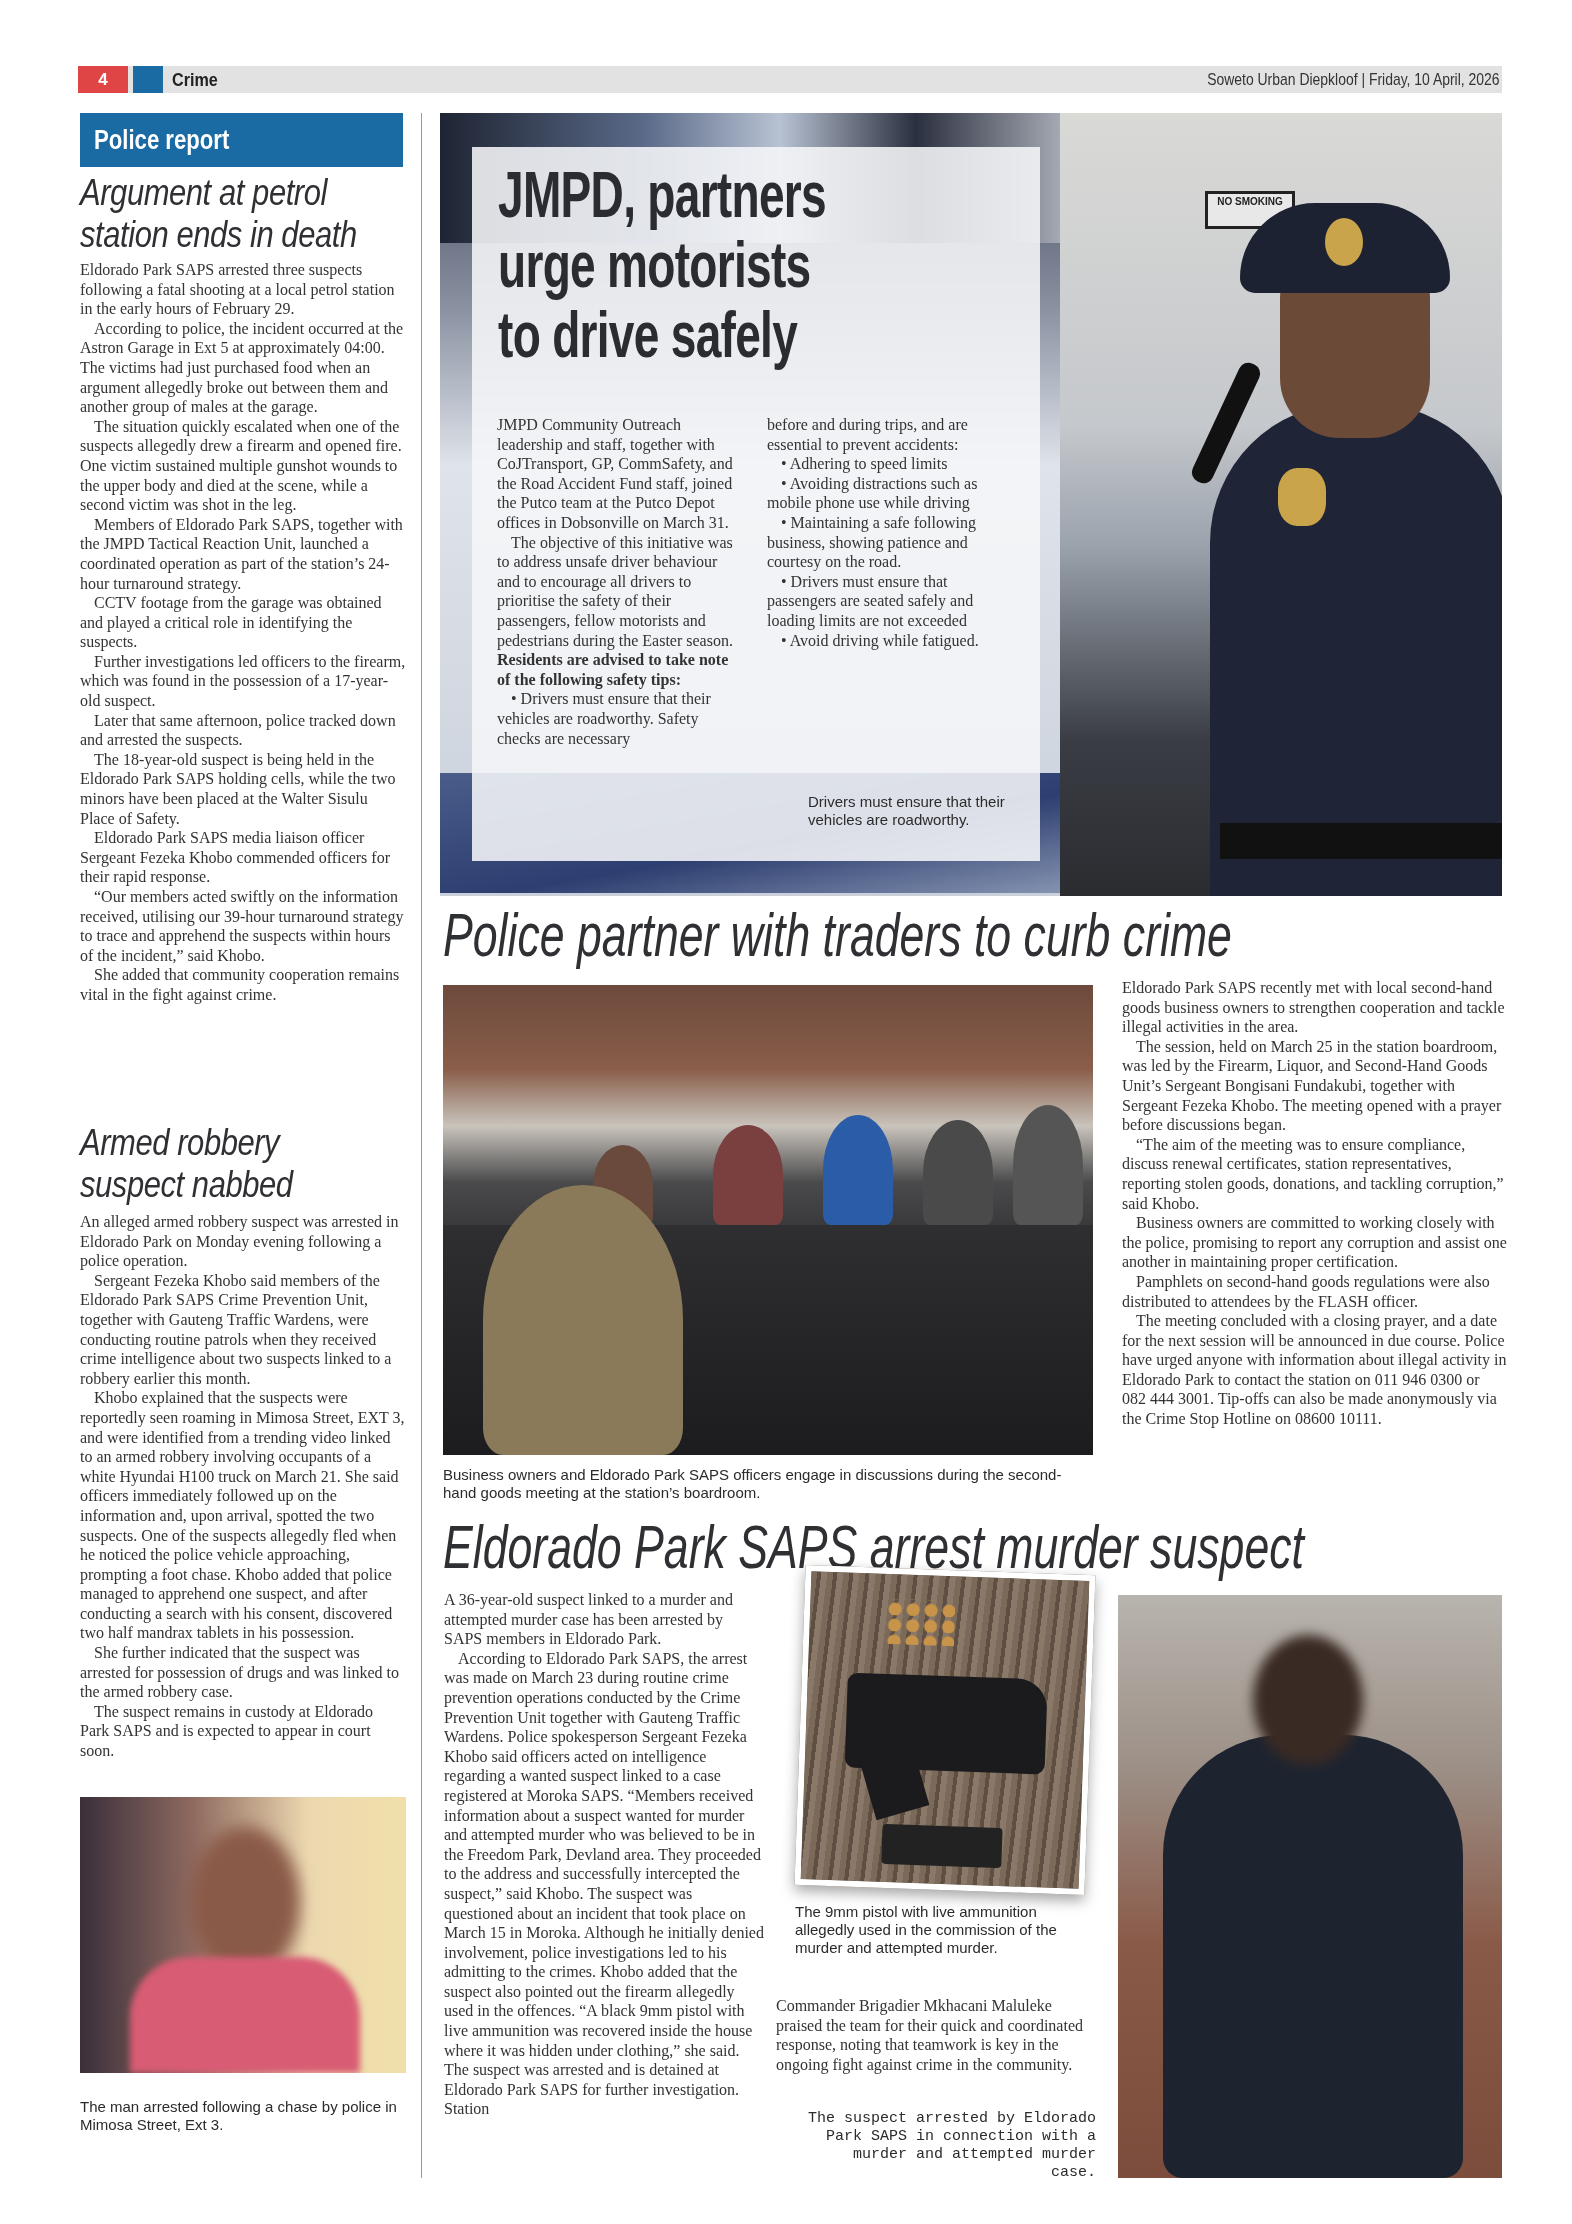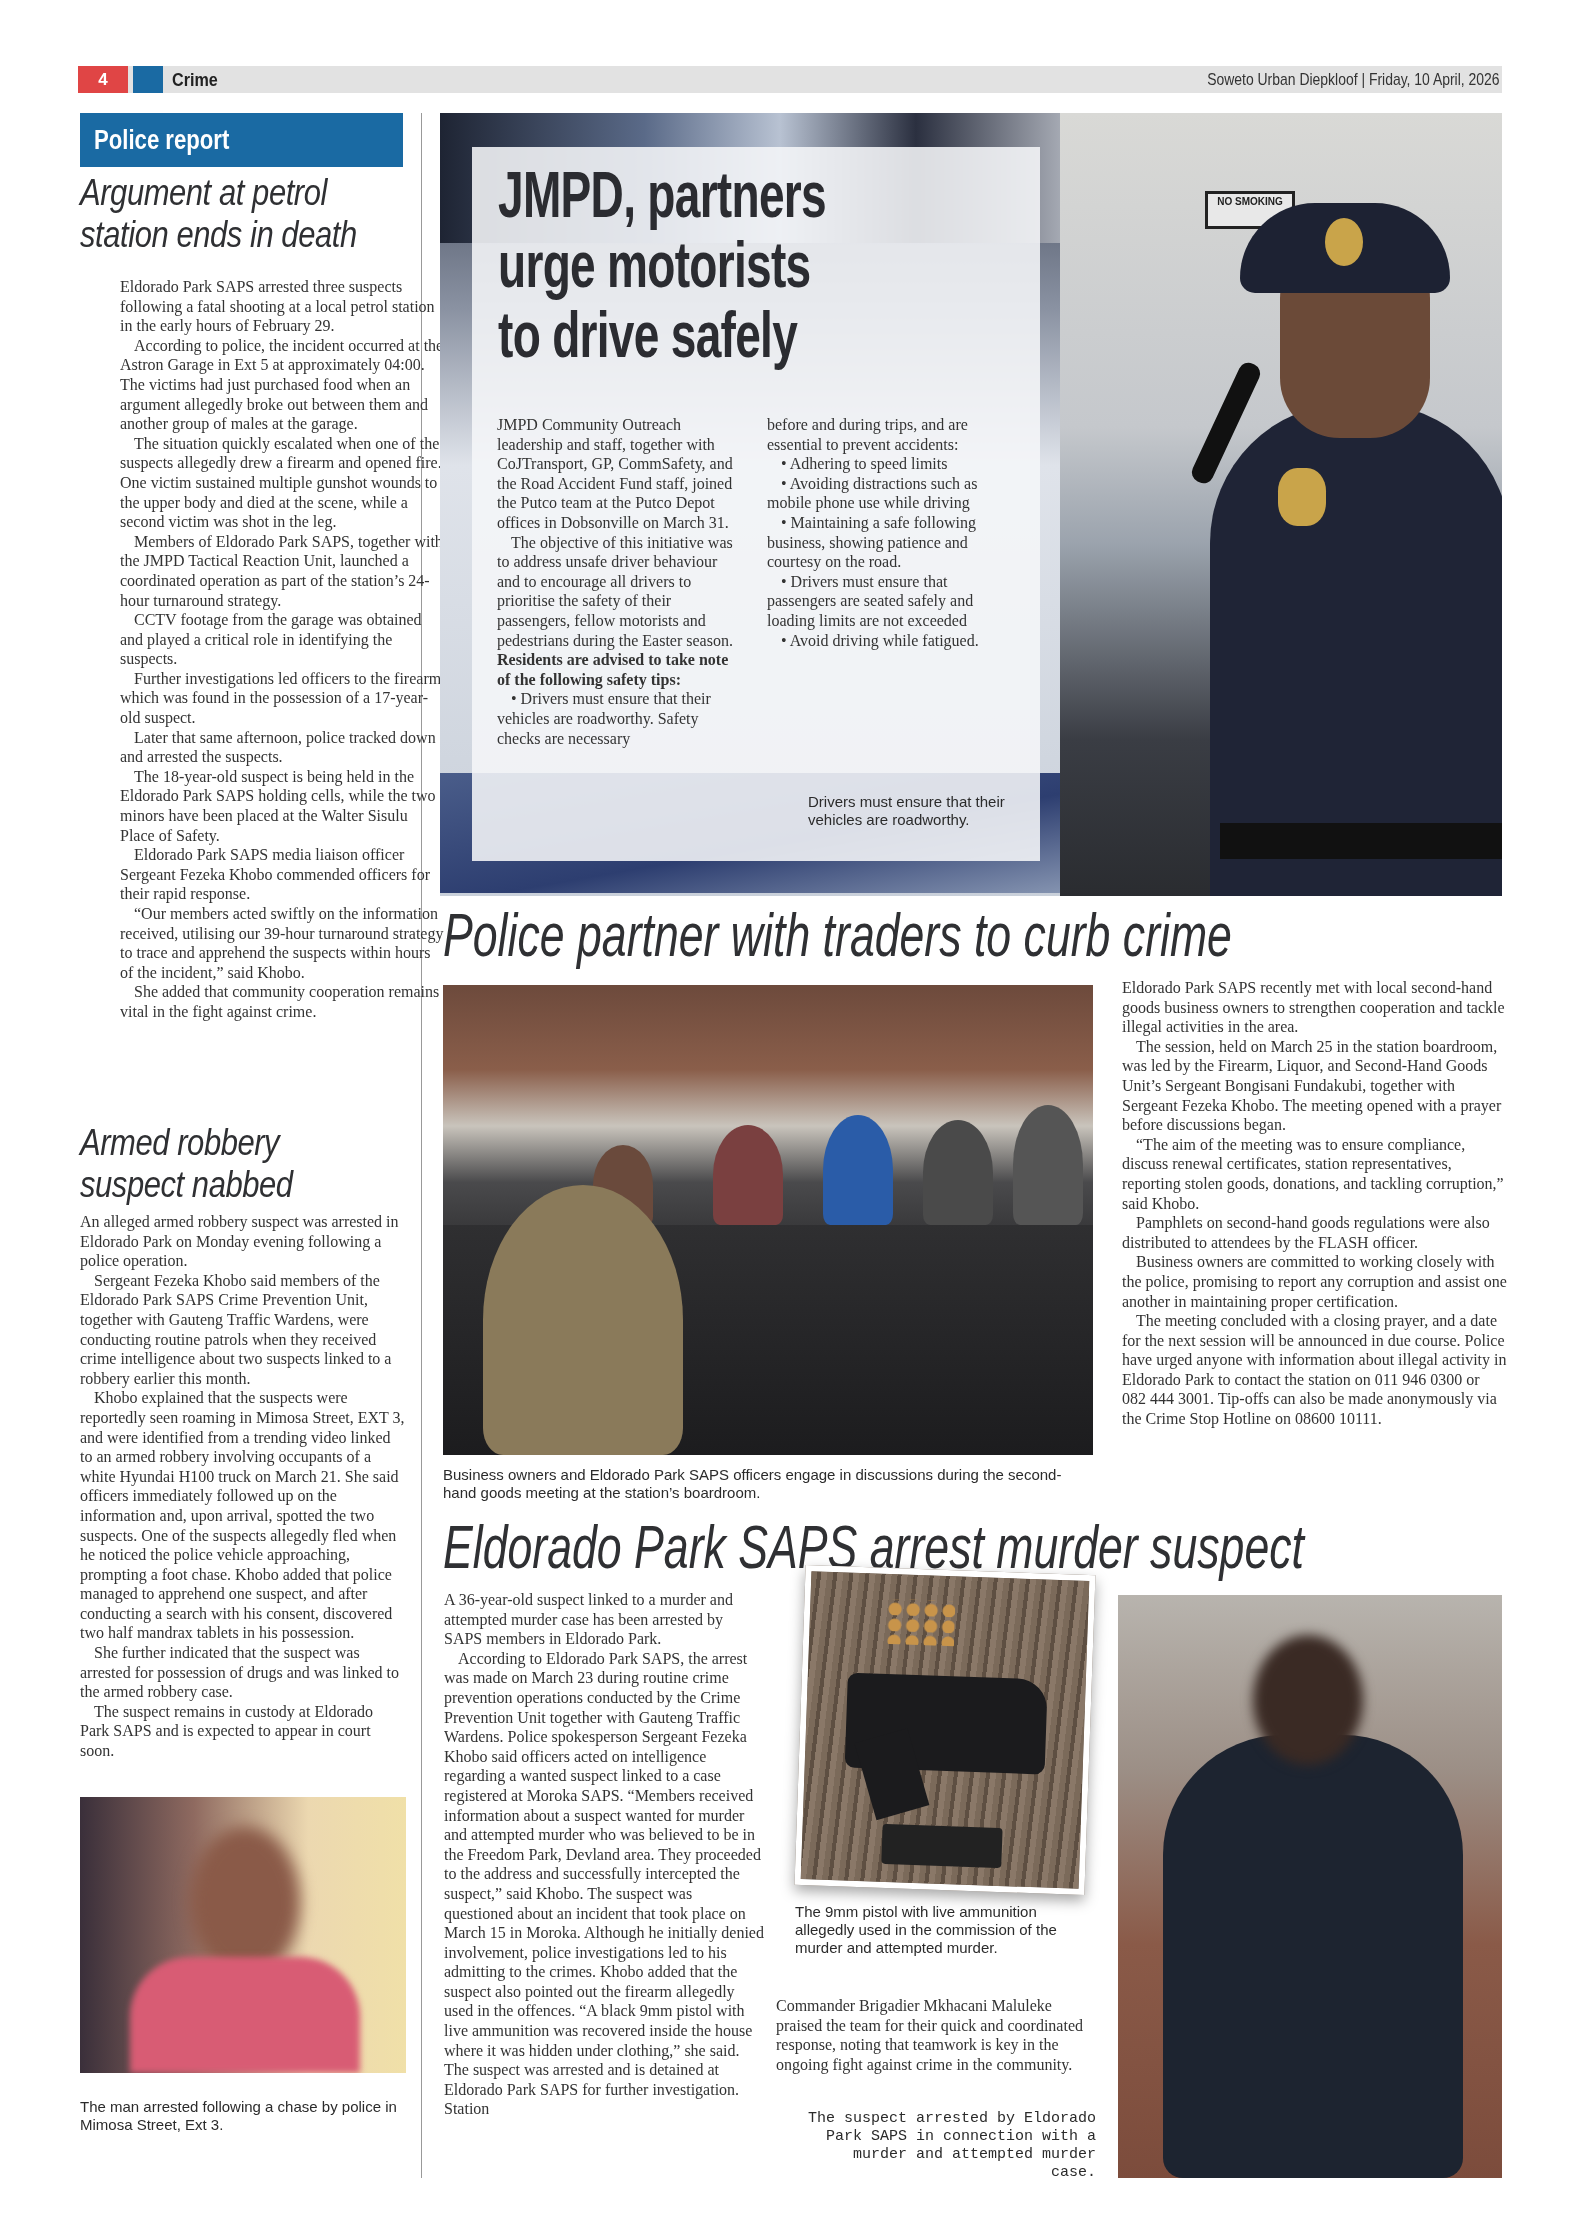--- a/index.html
+++ b/index.html
@@ -107,21 +107,21 @@
 <div class="sec-name">Crime</div>
 <div class="dateline">Soweto Urban Diepkloof | Friday, 10 April, 2026</div>
 
 <div class="police-report"><span>Police report</span></div>
 <div class="col-rule"></div>
 
 <h2 class="head-lg h-left" style="top:172px;">
   <span>Argument at petrol</span>
   <span>station ends in death</span>
 </h2>
-<div class="body-text left-body" style="top:277px;margin-left:40px;">
+<div class="body-text left-body" style="top:260px;">
   <p class="first">Eldorado Park SAPS arrested three suspects following a fatal shooting at a local petrol station in the early hours of February 29.</p>
   <p>According to police, the incident occurred at the Astron Garage in Ext 5 at approximately 04:00. The victims had just purchased food when an argument allegedly broke out between them and another group of males at the garage.</p>
   <p>The situation quickly escalated when one of the suspects allegedly drew a firearm and opened fire. One victim sustained multiple gunshot wounds to the upper body and died at the scene, while a second victim was shot in the leg.</p>
   <p>Members of Eldorado Park SAPS, together with the JMPD Tactical Reaction Unit, launched a coordinated operation as part of the station’s 24-hour turnaround strategy.</p>
   <p>CCTV footage from the garage was obtained and played a critical role in identifying the suspects.</p>
   <p>Further investigations led officers to the firearm, which was found in the possession of a 17-year-old suspect.</p>
   <p>Later that same afternoon, police tracked down and arrested the suspects.</p>
   <p>The 18-year-old suspect is being held in the Eldorado Park SAPS holding cells, while the two minors have been placed at the Walter Sisulu Place of Safety.</p>
   <p>Eldorado Park SAPS media liaison officer Sergeant Fezeka Khobo commended officers for their rapid response.</p>
   <p>“Our members acted swiftly on the information received, utilising our 39-hour turnaround strategy to trace and apprehend the suspects within hours of the incident,” said Khobo.</p>
@@ -191,22 +191,22 @@
   <div class="person" style="left:380px;top:130px;width:70px;height:110px;background:#2a5ca8;"></div>
   <div class="person" style="left:480px;top:135px;width:70px;height:105px;background:#4a4a4a;"></div>
   <div class="person" style="left:570px;top:120px;width:70px;height:120px;background:#555;"></div>
   <div class="person" style="left:40px;top:200px;width:200px;height:270px;background:#8a7a5a;"></div>
 </div>
 <div class="caption traders-caption">Business owners and Eldorado Park SAPS officers engage in discussions during the second-hand goods meeting at the station’s boardroom.</div>
 <div class="body-text traders-body">
   <p class="first">Eldorado Park SAPS recently met with local second-hand goods business owners to strengthen cooperation and tackle illegal activities in the area.</p>
   <p>The session, held on March 25 in the station boardroom, was led by the Firearm, Liquor, and Second-Hand Goods Unit’s Sergeant Bongisani Fundakubi, together with Sergeant Fezeka Khobo. The meeting opened with a prayer before discussions began.</p>
   <p>“The aim of the meeting was to ensure compliance, discuss renewal certificates, station representatives, reporting stolen goods, donations, and tackling corruption,” said Khobo.</p>
+  <p>Business owners are committed to working closely with the police, promising to report any corruption and assist one another in maintaining proper certification.</p>
   <p>Pamphlets on second-hand goods regulations were also distributed to attendees by the FLASH officer.</p>
-  <p>Business owners are committed to working closely with the police, promising to report any corruption and assist one another in maintaining proper certification.</p>
   <p>The meeting concluded with a closing prayer, and a date for the next session will be announced in due course. Police have urged anyone with information about illegal activity in Eldorado Park to contact the station on 011 946 0300 or 082 444 3001. Tip-offs can also be made anonymously via the Crime Stop Hotline on 08600 10111.</p>
 </div>
 
 <h2 class="head-lg h-wide" style="top:1512px;"><span>Eldorado Park SAPS arrest murder suspect</span></h2>
 <div class="body-text murder-body">
   <p class="first">A 36-year-old suspect linked to a murder and attempted murder case has been arrested by SAPS members in Eldorado Park.</p>
   <p>According to Eldorado Park SAPS, the arrest was made on March 23 during routine crime prevention operations conducted by the Crime Prevention Unit together with Gauteng Traffic Wardens. Police spokesperson Sergeant Fezeka Khobo said officers acted on intelligence regarding a wanted suspect linked to a case registered at Moroka SAPS. “Members received information about a suspect wanted for murder and attempted murder who was believed to be in the Freedom Park, Devland area. They proceeded to the address and successfully intercepted the suspect,” said Khobo. The suspect was questioned about an incident that took place on March 15 in Moroka. Although he initially denied involvement, police investigations led to his admitting to the crimes. Khobo added that the suspect also pointed out the firearm allegedly used in the offences. “A black 9mm pistol with live ammunition was recovered inside the house where it was hidden under clothing,” she said. The suspect was arrested and is detained at Eldorado Park SAPS for further investigation. Station</p>
 </div>
 <div class="photo gun-photo">
   <div class="wood"></div>

